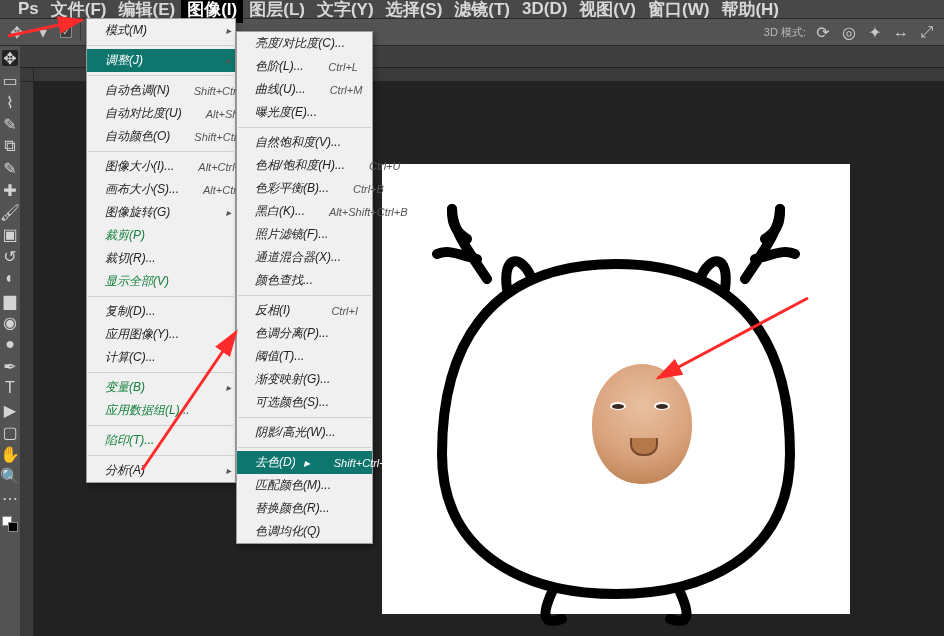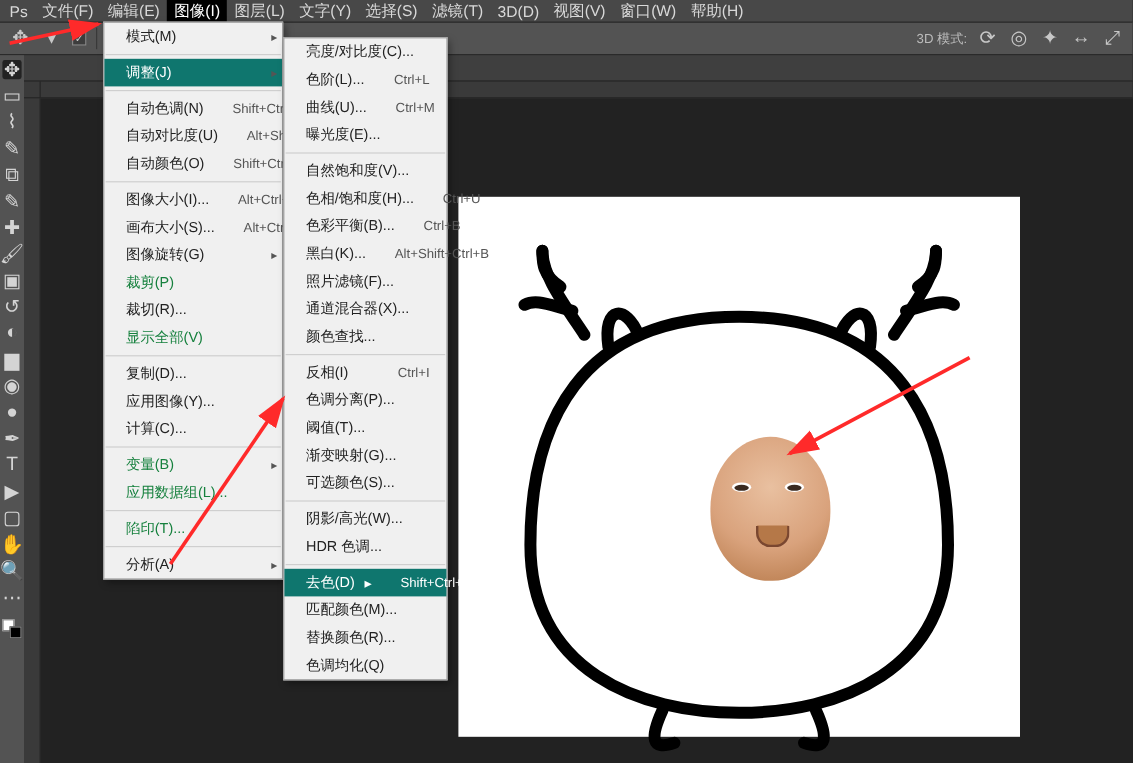--- a/index.html
+++ b/index.html
@@ -1,19 +1,19 @@
 <!DOCTYPE html>
 <html><head>
 <meta charset="utf-8">
 <style>
 * { margin: 0; padding: 0; box-sizing: border-box; font-family: "Microsoft YaHei", Arial, sans-serif; }
 body { width: 944px; height: 636px; background: #272727; overflow: hidden; position: relative; }
 
 
-.menubar { height: 18px; background: #484848; display: flex; align-items: center; padding-left: 2px; gap: 0; font-size: 13px; color: #d8d8d8; }
+.menubar { height: 18px; background: #484848; display: flex; align-items: center; padding-left: 12px; gap: 0; font-size: 17px; color: #d8d8d8; font-weight: bold; }
 .menubar .mitem { padding: 2px 6px; cursor: default; }
 .menubar .mitem.active { background: #000000; color: #fff; }
 
 
 .toolbar { height: 28px; background: #535353; display: flex; align-items: center; padding: 0 8px; gap: 8px; border-top: 1px solid #2a2a2a; border-bottom: 1px solid #2a2a2a; }
 .tb-icon { width: 18px; height: 18px; display: flex; align-items: center; justify-content: center; color: #c8c8c8; }
 .tb-checkbox { width: 12px; height: 12px; background: #3d3d3d; border: 1px solid #888; display:flex; align-items:center; justify-content:center; }
 .tb-checkbox.checked::after { content:"✓"; color:#ccc; font-size:9px; }
 .tb-sep { width:1px; height:18px; background:#393939; }
 .tb-label { font-size:11px; color:#bbb; }
@@ -23,21 +23,21 @@
 
 
 .toolstrip { position:absolute; left:0; top:46px; width:20px; background:#535353; display:flex; flex-direction:column; align-items:center; padding-top:4px; gap:6px; height: 590px; }
 .tool { width:16px; height:16px; display:flex; align-items:center; justify-content:center; color:#d4d4d4; cursor:pointer; }
 .tool.sel { background:#222; border-radius:2px; }
 .fgbg { position:relative; width:16px; height:16px; margin-top:4px; }
 .fgbg .fg { position:absolute; left:0; top:0; width:10px; height:10px; background:#fff; border:1px solid #888;}
 .fgbg .bg { position:absolute; right:0; bottom:0; width:10px; height:10px; background:#000; border:1px solid #888;}
 
 
-.menu { position:absolute; background:#f0f0f0; color:#222; font-size:12px; border:1px solid #9c9c9c; box-shadow: 2px 3px 6px rgba(0,0,0,.35); }
+.menu { position:absolute; background:#f0f0f0; color:#222; font-size:12px; border:1px solid #9c9c9c; box-shadow: 2px 3px 6px rgba(0,0,0,.35); font-style: italic; }
 .menu .item { display:flex; align-items:center; justify-content:space-between; padding:3px 14px 3px 18px; white-space:nowrap; }
 .menu .item .short { color:#555; margin-left:24px; font-size:11px; }
 .menu .item.sub::after { content:"▸"; position:absolute; right:4px; font-size:10px; color:#555; }
 .menu .item.sub { position:relative; }
 .menu .item.disabled { color:#15803d; }
 .menu .sep { height:1px; background:#cfcfcf; margin:3px 1px; }
 .menu .item.highlight { background:#0f766e; color:#fff; }
 .menu .item.highlight .short { color:#fff; }
 
 #image-menu { left:86px; top:18px; width:150px; }
@@ -282,23 +282,20 @@
   <div class="item">
       <span>渐变映射(G)...</span>
     </div>
   <div class="item">
       <span>可选颜色(S)...</span>
     </div>
   <div class="sep"></div>
   <div class="item">
       <span>阴影/高光(W)...</span>
     </div>
-  <div class="item">
-      <span>HDR 色调...</span>
-    </div>
   <div class="sep"></div>
   <div class="item highlight">
       <span>去色(D)</span>
       <span style="margin-left:8px">▸</span>
       <span class="short">Shift+Ctrl+U</span>
     </div>
   <div class="item">
       <span>匹配颜色(M)...</span>
     </div>
   <div class="item">

